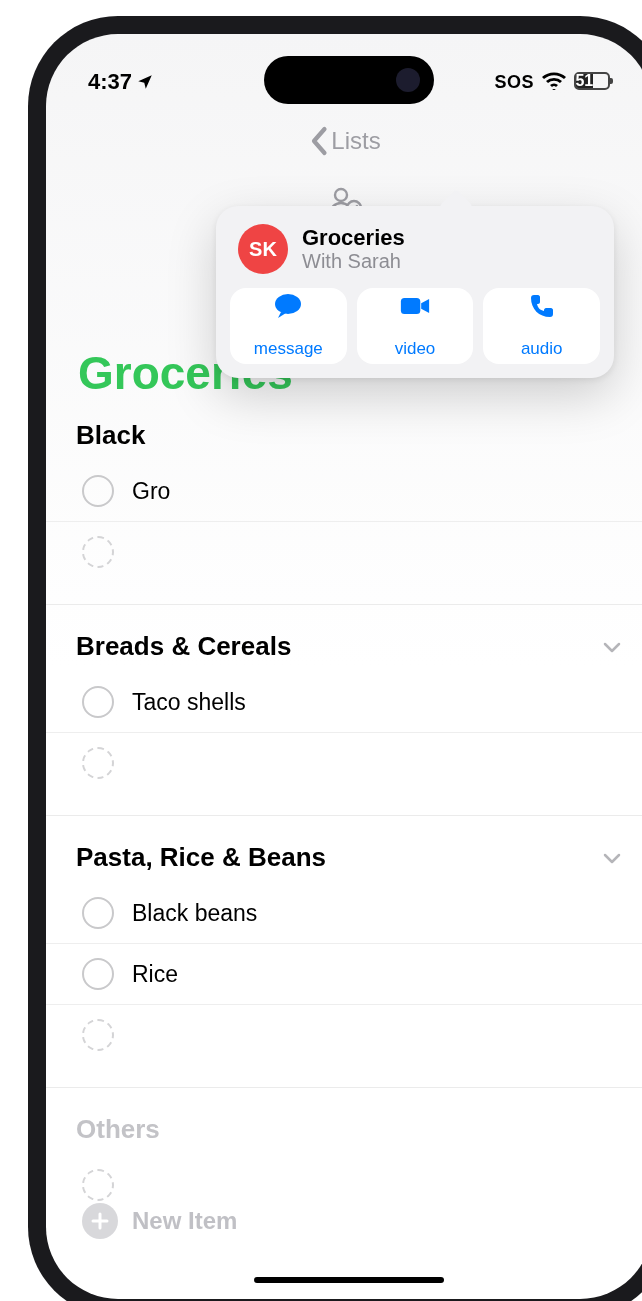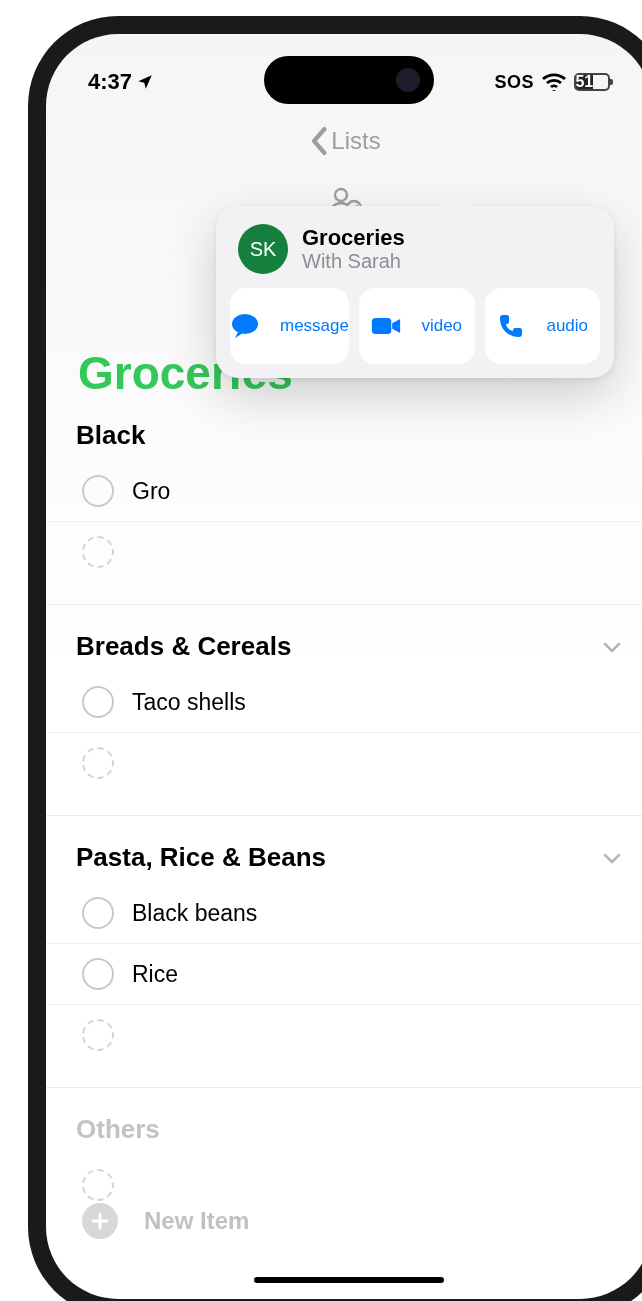--- a/index.html
+++ b/index.html
@@ -60,21 +60,21 @@
   .status-bar {
     display: flex;
     justify-content: space-between;
     align-items: center;
     padding: 26px 42px 0 42px;
     height: 70px;
     font-weight: 600;
     font-size: 22px;
   }
   .status-left { display: flex; align-items: center; gap: 4px; }
-  .status-right { display: flex; align-items: center; gap: 8px; font-size: 18px; }
+  .status-right { display: flex; align-items: flex-start; gap: 8px; font-size: 18px; }
   .battery {
     width: 36px; height: 18px; border: 2px solid #444; border-radius: 5px; position: relative; display: flex; align-items: center;
   }
   .battery::after { content:""; position:absolute; right: -5px; top: 4px; width:3px; height:6px; background:#444; border-radius: 0 2px 2px 0;}
   .battery-fill { height: 100%; width: 52%; background:#222; border-radius: 2px 0 0 2px; display:flex; align-items:center; justify-content:center; font-size:16px; color:#fff; font-weight:600;}
   
   .navbar {
     display: flex;
     align-items: center;
     padding: 22px 24px 8px 16px;
@@ -106,21 +106,21 @@
     border-bottom: 1px solid #eee;
     margin-left: 0;
   }
   .item-row .radio { width: 32px; height:32px; border: 2px solid #c9c9cb; border-radius:50%; flex-shrink:0; }
   .item-row.ghost .radio { border: 2px dashed #d4d4d6; }
   .item-row.ghost { border-bottom: none; }
   .item-row span { padding-right: 30px; }
   .section.others .section-header { color: #c3c3c7; }
   
   .new-item {
-    position: absolute; bottom: 60px; left: 36px; display:flex; align-items:center; gap:26px; color:#c0c0c5; font-size:24px; font-weight:600;
+    position: absolute; bottom: 60px; left: 36px; display:flex; align-items:center; gap:14px; color:#c0c0c5; font-size:24px; font-weight:600;
   }
   .plus-circle { width:36px; height:36px; background:#d8d8db; border-radius:50%; display:flex; align-items:center; justify-content:center; color:#fff; font-size:26px; }
   .home-indicator { position:absolute; bottom:16px; left:50%; transform:translateX(-50%); width:190px; height:6px; background:#000; border-radius:3px; }
   
   .popover {
     position: absolute;
     top: 172px;
     right: 38px;
     width: 398px;
     background: #f2f2f4;
@@ -133,27 +133,27 @@
     content:"";
     position:absolute;
     top:-12px;
     right: 146px;
     width: 24px; height: 24px;
     background: #f2f2f4;
     transform: rotate(45deg);
     border-radius: 4px;
   }
   .pop-head { display:flex; align-items:center; gap: 14px; padding: 0 8px 14px; }
-  .avatar { width:50px; height:50px; background:#15803d; border-radius:50%; display:flex; align-items:center; justify-content:center; color:#fff; font-size:20px; font-weight:400; }
+  .avatar { width:50px; height:50px; background:#ef4444; border-radius:50%; display:flex; align-items:center; justify-content:center; color:#fff; font-size:20px; font-weight:700; }
   .pop-title { font-size: 22px; font-weight: 600; line-height:1.15; }
   .pop-sub { font-size: 20px; color: #8d8d93; font-weight:400; }
   .pop-actions { display:flex; gap:10px; }
   .pop-btn {
     flex:1; background:#fff; border-radius: 16px; height: 76px;
-    display:flex; flex-direction:row; align-items:center; justify-content:center; gap: 20px;
+    display:flex; flex-direction:column; align-items:center; justify-content:center; gap: 20px;
     color:#007aff; font-size:17px;
   }
   .pop-btn svg { width: 30px; height: 26px; }
   .pop-manage {
     margin-top: 12px;
     background:#fff;
     border-radius: 16px;
     height: 60px;
     display:flex; align-items:center; justify-content:space-between;
     padding: 0 20px;

